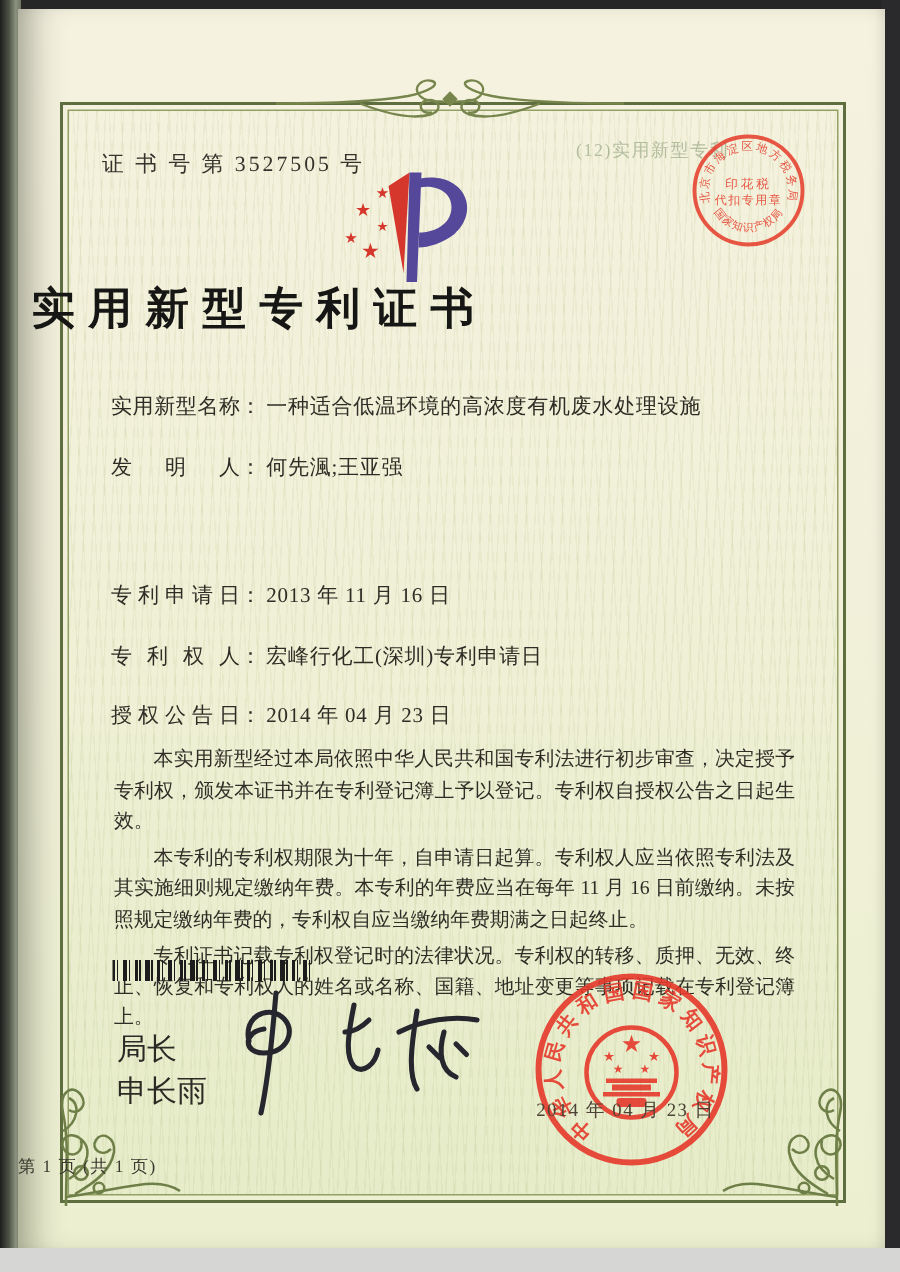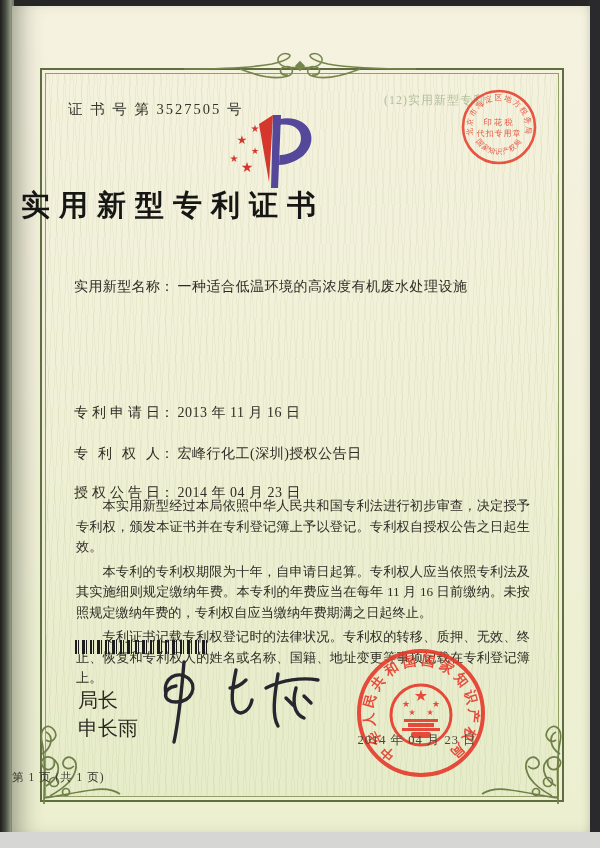--- a/index.html
+++ b/index.html
@@ -30,21 +30,21 @@
 
   .cert-no { position:absolute; left:56px; top:94px; font-size:14.5px; letter-spacing:2px; color:#35332c; }
   .ghost-line { position:absolute; left:372px; top:86px; font-size:12px; color:rgba(130,150,110,.55);
                 filter:blur(.4px); letter-spacing:1px; }
 
   .logo { position:absolute; left:213px; top:104px; width:104px; height:84px; }
 
   .title { position:absolute; left:0; right:0; top:180px; text-align:left;
            font-size:29px; font-weight:bold; letter-spacing:9px; color:#161614; text-indent:9px; }
 
-  .field-row { position:absolute; left:62px; font-size:14px; color:#2e2c25; white-space:nowrap;margin-top:16px; }
+  .field-row { position:absolute; left:62px; font-size:14px; color:#2e2c25; white-space:nowrap; }
   .field-label { display:inline-block; width:86px; text-align:justify; text-align-last:justify; }
   .field-colon { display:inline; }
   .field-value { display:inline; letter-spacing:.5px; }
 
   .paragraphs { position:absolute; left:60px; top:486px; width:462px; font-size:13.2px;
                 line-height:20.5px; color:#2f2d26; text-align:justify; }
   .paragraphs p { text-indent:2em; margin:4px; }
 
   .barcode { position:absolute; left:63px; top:634px; width:132px; height:14px;
       background:
@@ -131,27 +131,31 @@
         <text x="22" y="62" font-size="14">★</text>
       </g>
     </svg>
 
     <div class="title">实用新型专利证书</div>
 
     <div class="field-row" style="top:256px">
       <span class="field-label">实用新型名称</span><span class="field-colon">：</span>
       <span class="field-value">一种适合低温环境的高浓度有机废水处理设施</span>
     </div>
+    <div class="field-row" style="top:297px">
+      <span class="field-label">发明人</span><span class="field-colon">：</span>
+      <span class="field-value">何先渢;王亚强</span>
+    </div>
     <div class="field-row" style="top:382px">
       <span class="field-label">专利申请日</span><span class="field-colon">：</span>
       <span class="field-value">2013 年 11 月 16 日</span>
     </div>
     <div class="field-row" style="top:423px">
       <span class="field-label">专利权人</span><span class="field-colon">：</span>
-      <span class="field-value">宏峰行化工(深圳)授权公告日</span>
+      <span class="field-value">宏峰行化工(深圳)专利申请日</span>
     </div>
     <div class="field-row" style="top:462px">
       <span class="field-label">授权公告日</span><span class="field-colon">：</span>
       <span class="field-value">2014 年 04 月 23 日</span>
     </div>
 
     <div class="paragraphs">
       <p>本实用新型经过本局依照中华人民共和国专利法进行初步审查，决定授予专利权，颁发本证书并在专利登记簿上予以登记。专利权自授权公告之日起生效。</p>
       <p>本专利的专利权期限为十年，自申请日起算。专利权人应当依照专利法及其实施细则规定缴纳年费。本专利的年费应当在每年 11 月 16 日前缴纳。未按照规定缴纳年费的，专利权自应当缴纳年费期满之日起终止。</p>
       <p>专利证书记载专利权登记时的法律状况。专利权的转移、质押、无效、终止、恢复和专利权人的姓名或名称、国籍、地址变更等事项记载在专利登记簿上。</p>

